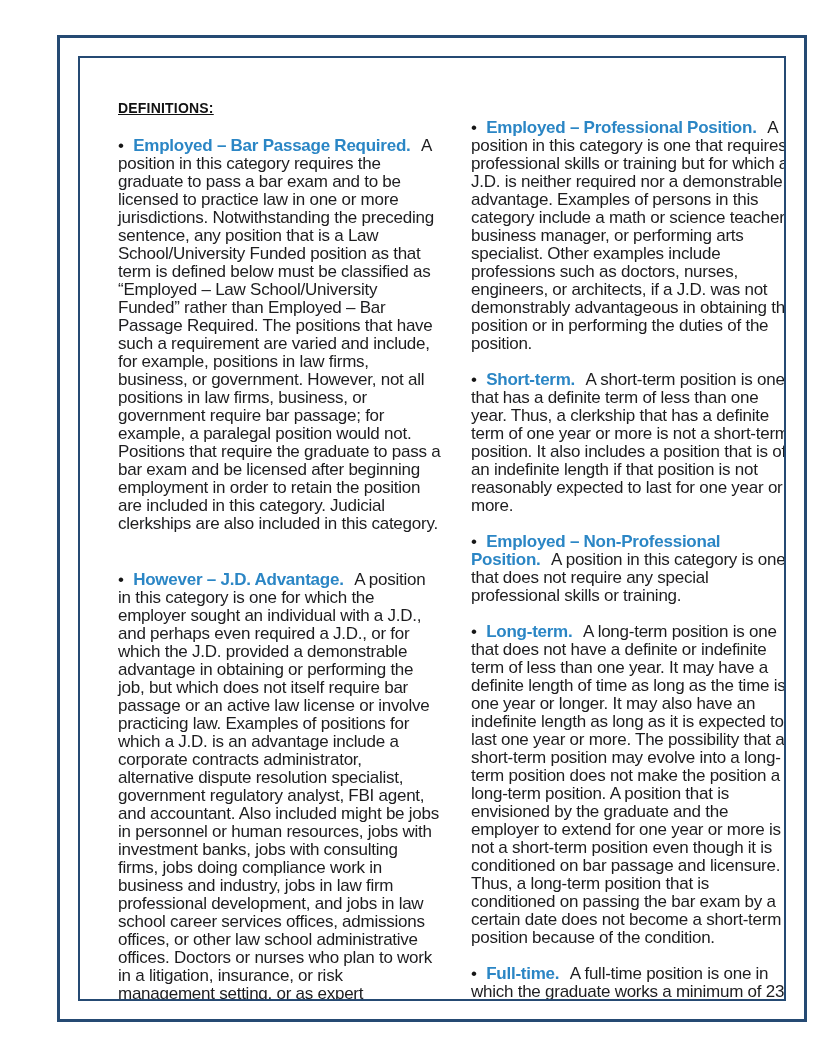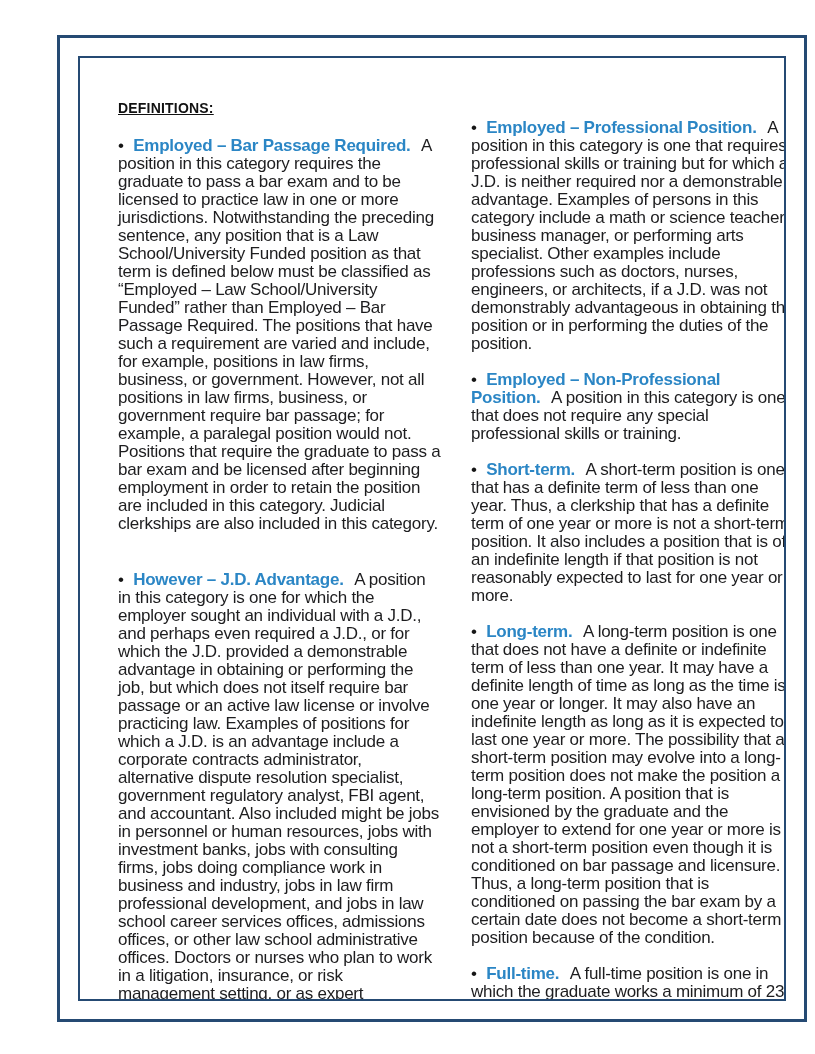--- a/index.html
+++ b/index.html
@@ -96,28 +96,28 @@
 
       <div class="col col-right">
         <p class="def">
           <span class="bullet">•</span>
           <span class="term">Employed – Professional Position.</span>
           <span class="body">A position in this category is one that requires professional skills or training but for which a J.D. is neither required nor a demonstrable advantage. Examples of persons in this category include a math or science teacher, business manager, or performing arts specialist. Other examples include professions such as doctors, nurses, engineers, or architects, if a J.D. was not demonstrably advantageous in obtaining the position or in performing the duties of the position.</span>
         </p>
 
         <p class="def">
           <span class="bullet">•</span>
-          <span class="term">Employed – Non-Professional Position.</span>
-          <span class="body">A position in this category is one that does not require any special professional skills or training.</span>
+          <span class="term">Short-term.</span>
+          <span class="body">A short-term position is one that has a definite term of less than one year. Thus, a clerkship that has a definite term of one year or more is not a short-term position. It also includes a position that is of an indefinite length if that position is not reasonably expected to last for one year or more.</span>
         </p>
 
         <p class="def">
           <span class="bullet">•</span>
-          <span class="term">Short-term.</span>
-          <span class="body">A short-term position is one that has a definite term of less than one year. Thus, a clerkship that has a definite term of one year or more is not a short-term position. It also includes a position that is of an indefinite length if that position is not reasonably expected to last for one year or more.</span>
+          <span class="term">Employed – Non-Professional Position.</span>
+          <span class="body">A position in this category is one that does not require any special professional skills or training.</span>
         </p>
 
         <p class="def">
           <span class="bullet">•</span>
           <span class="term">Long-term.</span>
           <span class="body">A long-term position is one that does not have a definite or indefinite term of less than one year. It may have a definite length of time as long as the time is one year or longer. It may also have an indefinite length as long as it is expected to last one year or more. The possibility that a short-term position may evolve into a long-term position does not make the position a long-term position.  A position that is envisioned by the graduate and the employer to extend for one year or more is not a short-term position even though it is conditioned on bar passage and licensure. Thus, a long-term position that is conditioned on passing the bar exam by a certain date does not become a short-term position because of the condition.</span>
         </p>
 
         <p class="def">
           <span class="bullet">•</span>

